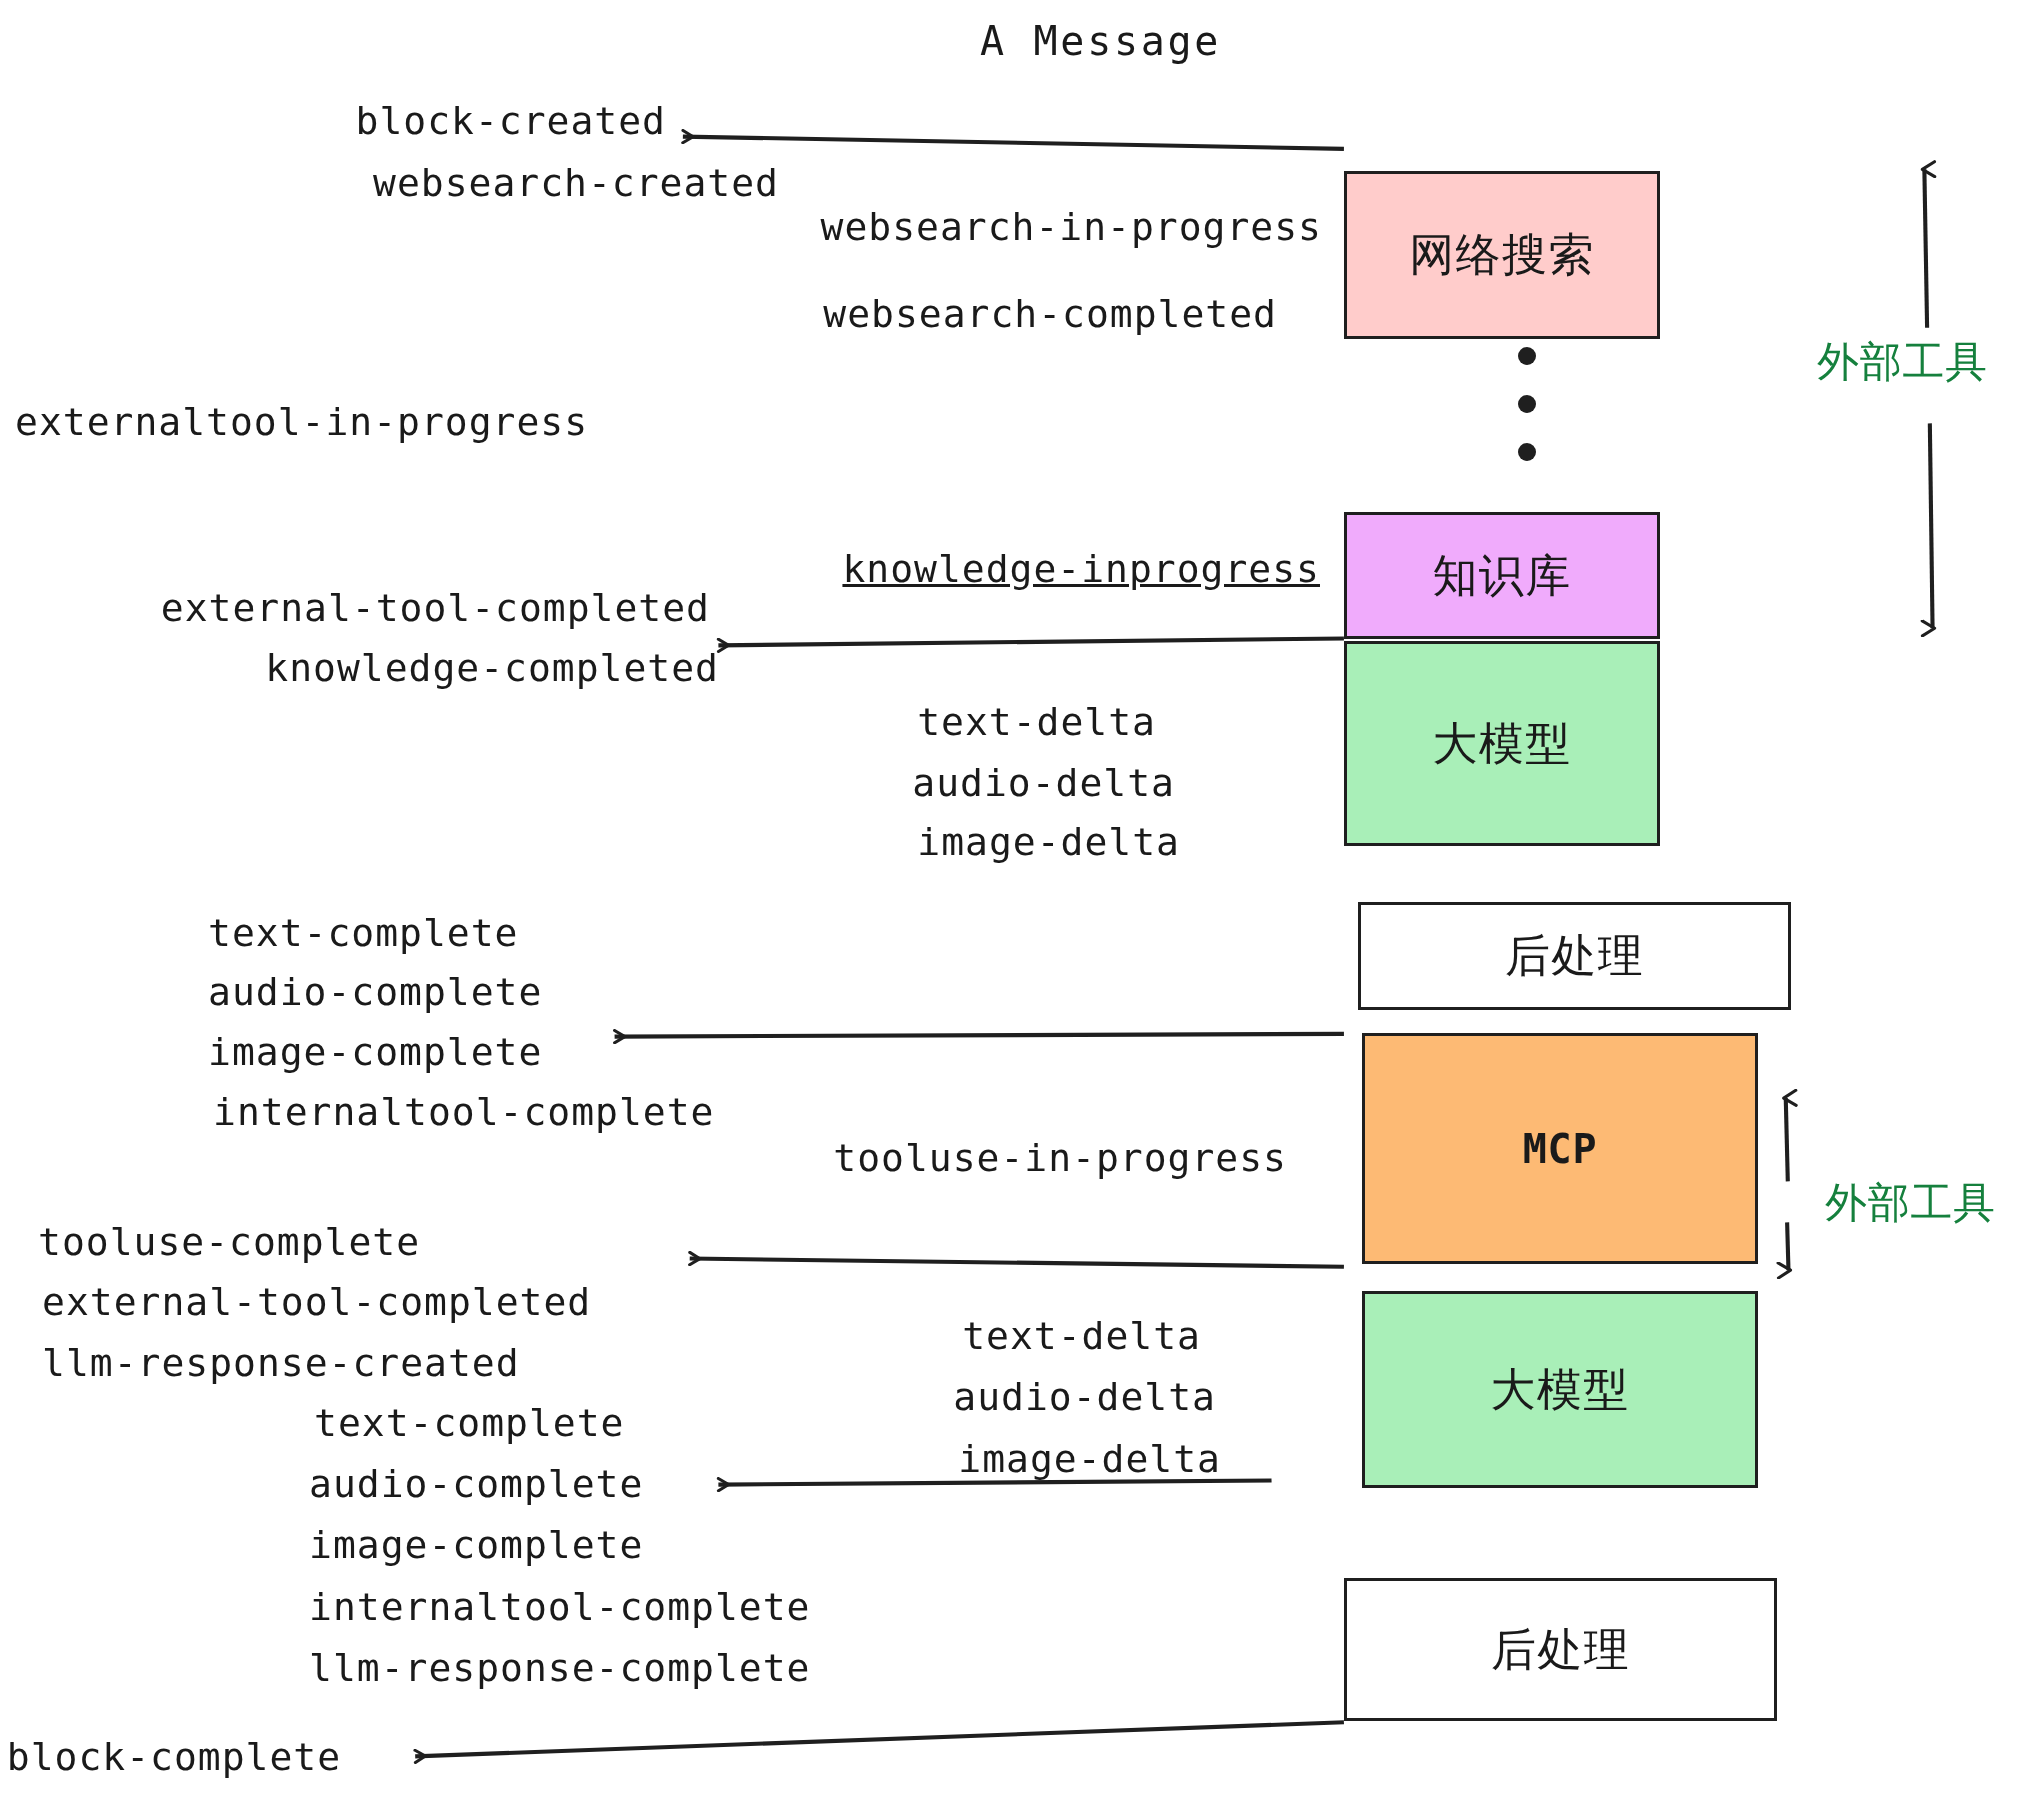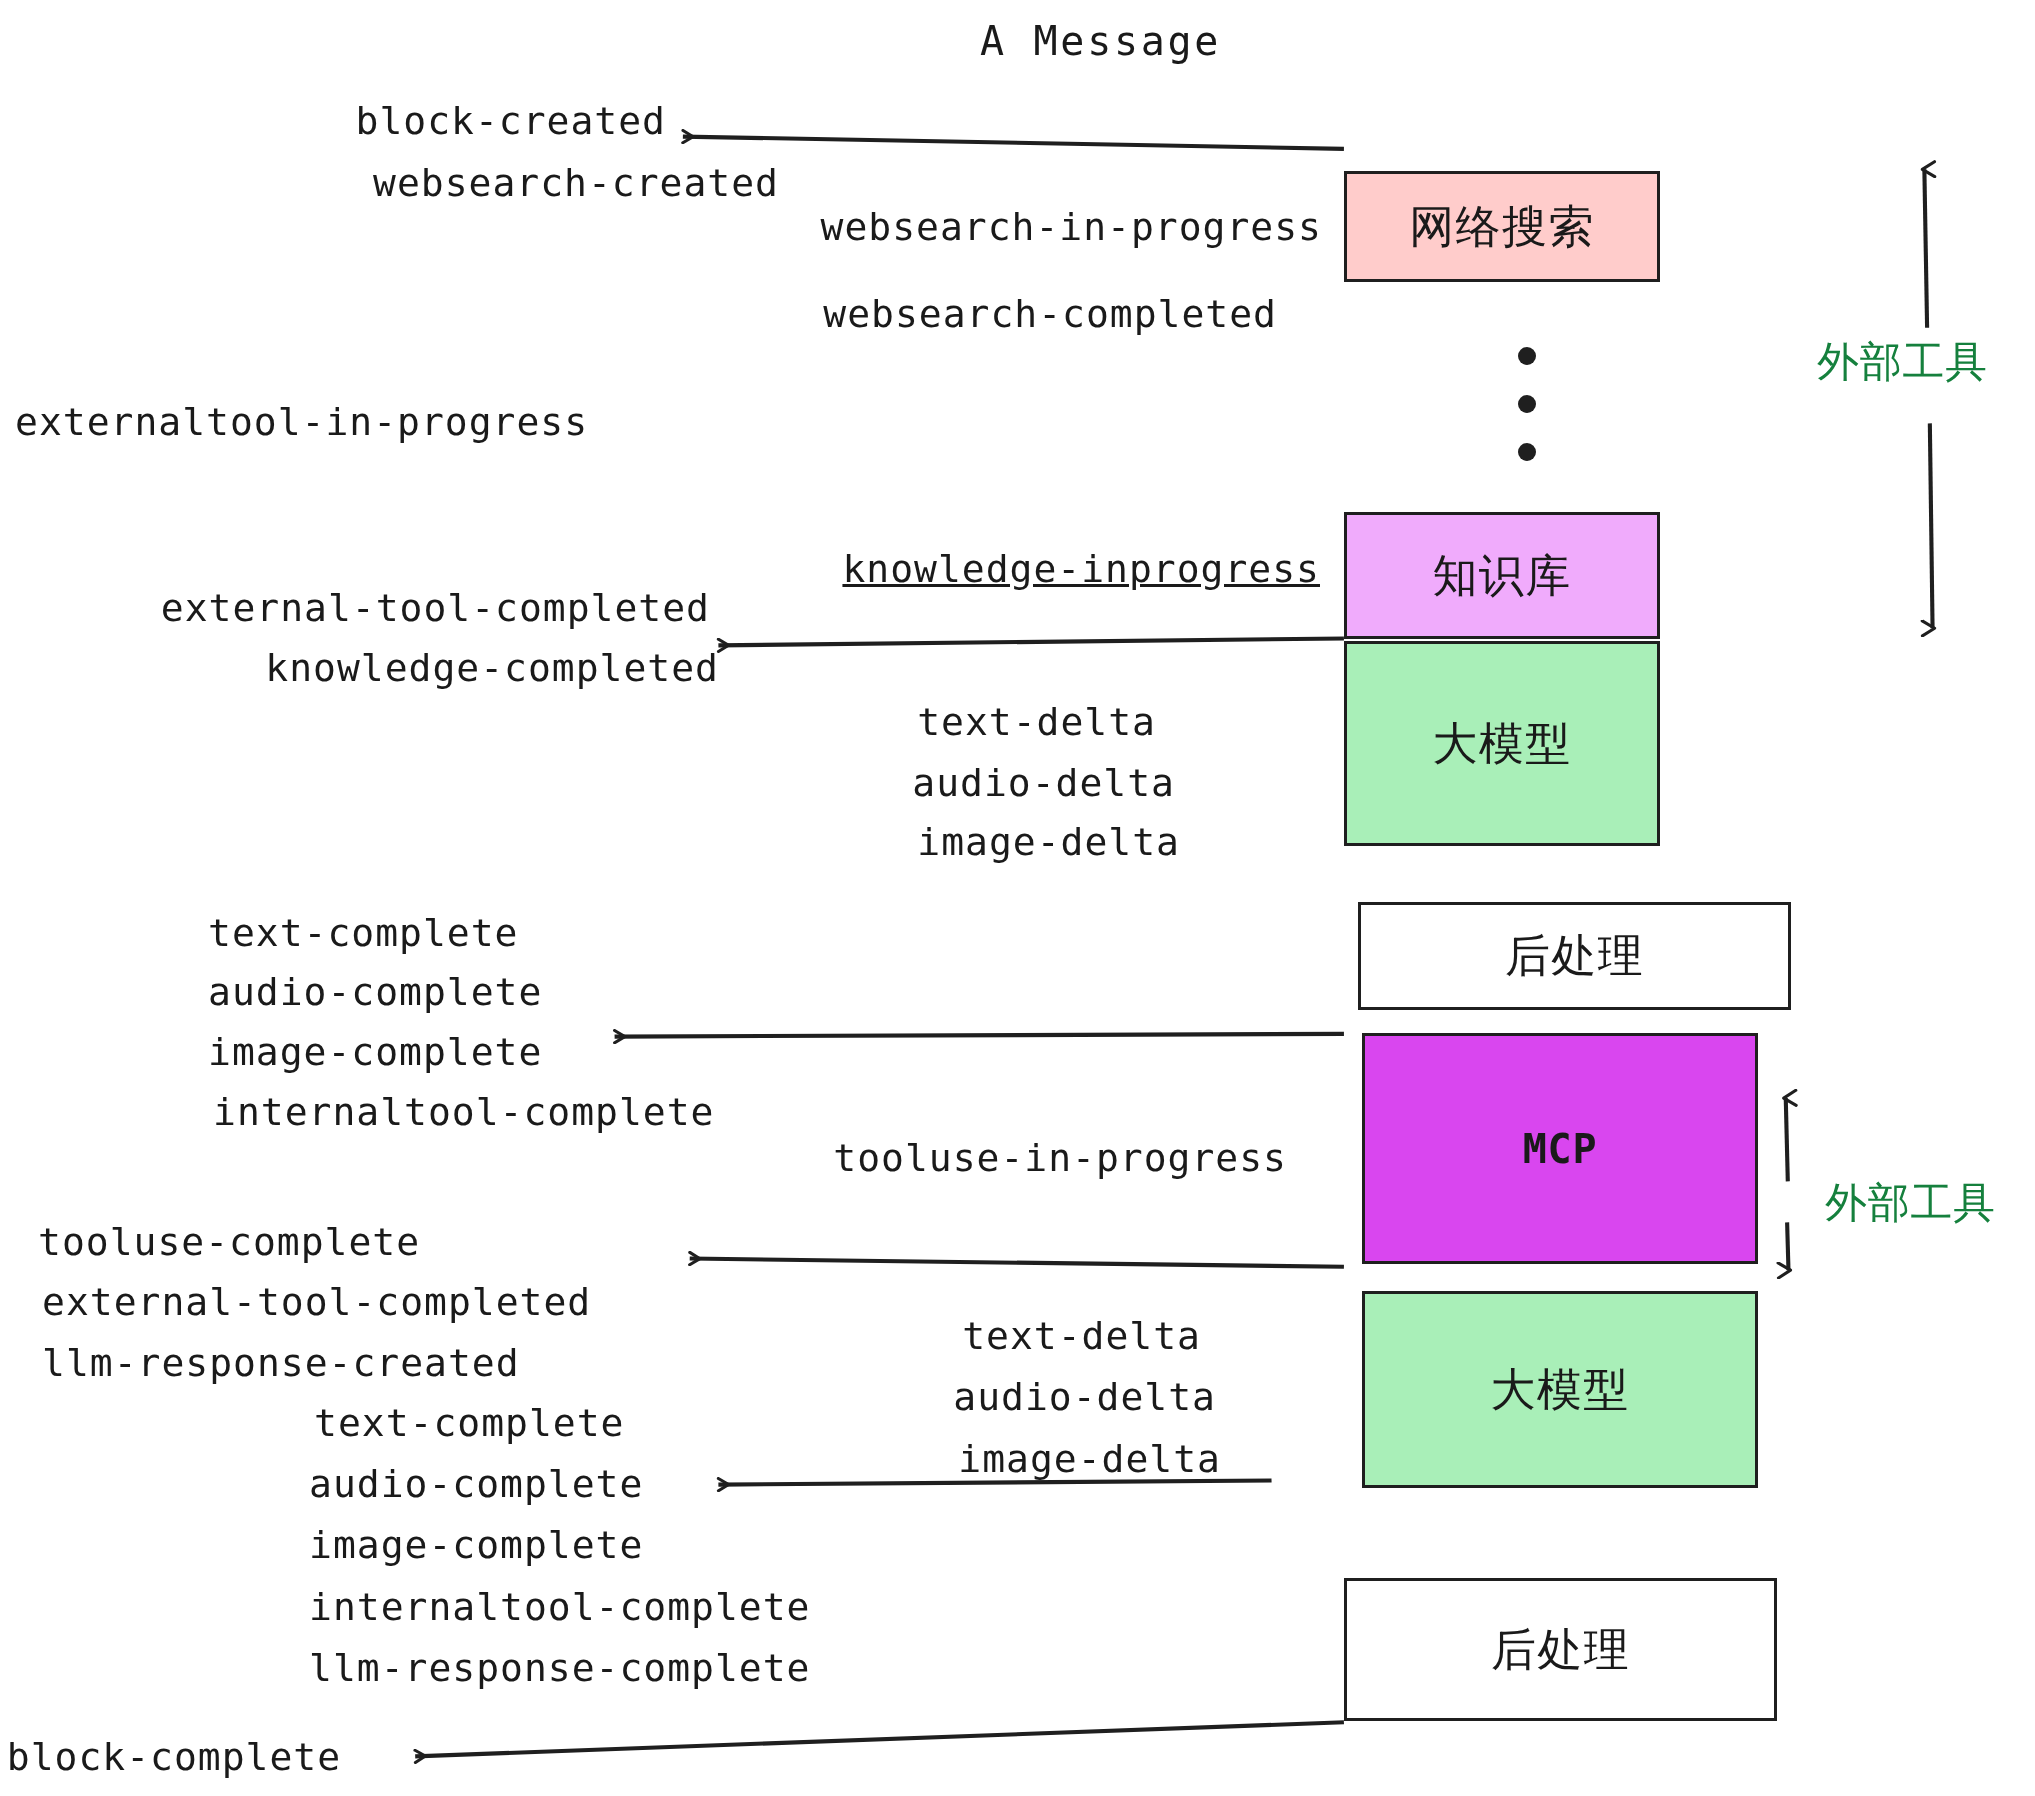--- a/index.html
+++ b/index.html
@@ -106,37 +106,37 @@
 
     <path d="M2822,480 L2818,248" stroke="#1f1f1f" stroke-width="6" fill="none" marker-end="url(#ahu)"></path>
     <path d="M2826,620 L2830,920" stroke="#1f1f1f" stroke-width="6" fill="none" marker-end="url(#ahu)"></path>
 
     <path d="M2618,1730 L2615,1608" stroke="#1f1f1f" stroke-width="6" fill="none" marker-end="url(#ahu)"></path>
     <path d="M2617,1790 L2619,1860" stroke="#1f1f1f" stroke-width="6" fill="none" marker-end="url(#ahu)"></path>
   </svg>
 
   <div class="title" style="left:980px; top:20.5px;">A Message</div>
 
-  <div class="box" style="left:1344px; top:171px; width:316px; height:111px; background:#FFCCCB;">
+  <div class="box" style="left:1344px; top:171px; width:316px; height:168px; background:#FFCCCB;">
     <span>网络搜索</span>
   </div>
 
   <div class="box" style="left:1344px; top:512px; width:316px; height:127px; background:#f0abfc;">
     <span>知识库</span>
   </div>
 
   <div class="box" style="left:1344px; top:641px; width:316px; height:205px; background:#A9EFB8;">
     <span>大模型</span>
   </div>
 
   <div class="box" style="left:1358px; top:902px; width:433px; height:108px; background:#FFFFFF;">
     <span>后处理</span>
   </div>
 
-  <div class="box mcp" style="left:1362px; top:1033px; width:396px; height:231px; background:#d946ef;">
+  <div class="box mcp" style="left:1362px; top:1033px; width:396px; height:231px; background:#fdba74;">
     <span>MCP</span>
   </div>
 
   <div class="box" style="left:1362px; top:1291px; width:396px; height:197px; background:#A9EFB8;">
     <span>大模型</span>
   </div>
 
   <div class="box" style="left:1344px; top:1578px; width:433px; height:143px; background:#FFFFFF;">
     <span>后处理</span>
   </div>

